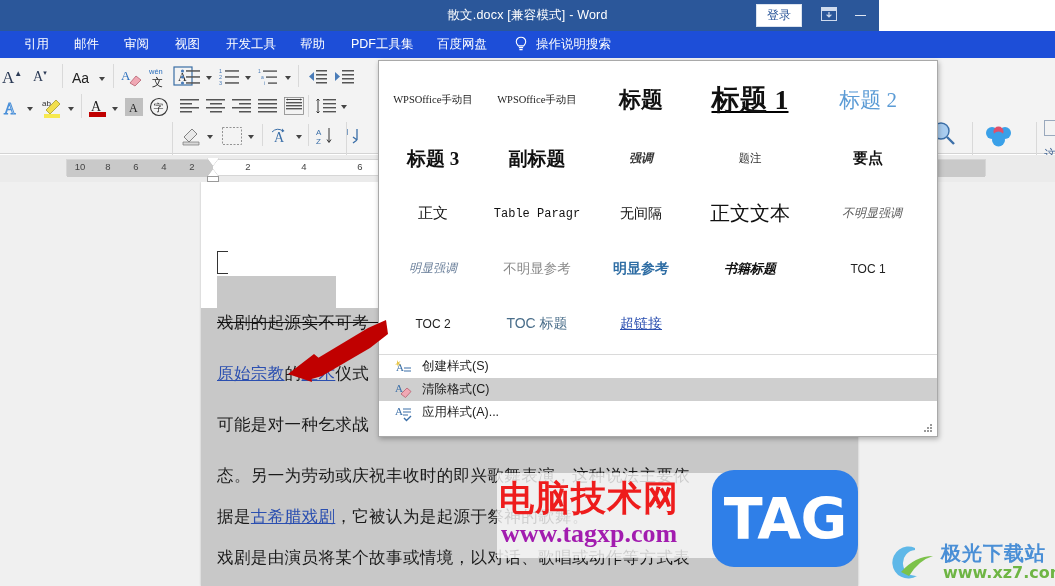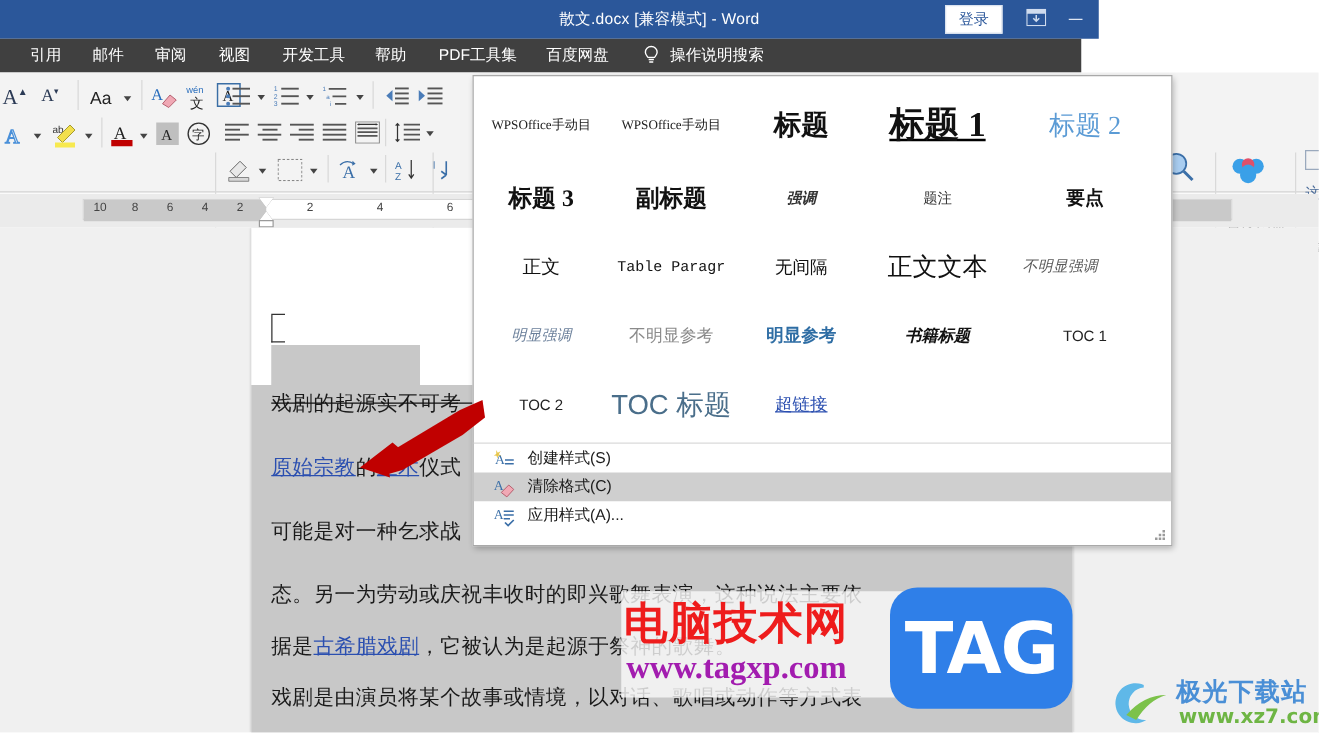--- a/index.html
+++ b/index.html
@@ -32,22 +32,22 @@
     cursor: pointer;
   }
   .ribbon-display-btn svg { display:block; margin: 2px auto 0; }
   .win-min {
     position: absolute; right: 8px; top: 5px; width: 22px; height: 20px; cursor: pointer;
   }
   .win-min i { display:block; width:11px; height:1px; background:#dfe6f2; margin: 10px auto 0; }
 
   
   .tabstrip {
-    position: absolute; left: 0; top: 31px; width: 865px; height: 27px;
-    background: #404040;
+    position: absolute; left: 0; top: 31px; width: 1055px; height: 27px;
+    background: #1d4ed8;
   }
   .tab {
     position: absolute; top: 0; height: 27px; line-height: 27px;
     color: #ffffff; font-size: 12.5px; cursor: pointer; white-space: nowrap;
   }
   .tellme-bulb { position:absolute; top:5px; cursor:pointer; }
   .tellme-txt {
     position:absolute; top:0; height:27px; line-height:27px;
     color:#ffffff; font-size:12.5px; cursor:text; white-space:nowrap;
   }
@@ -575,21 +575,21 @@
       </div>
       <div class="gal-cell" style="left:106px;top:125px;width:104px;height:55px;">
         <span style="font-family:'Liberation Mono','DejaVu Sans Mono',monospace;font-size:12px;color:#111;">Table Paragr</span>
       </div>
       <div class="gal-cell" style="left:210px;top:125px;width:104px;height:55px;">
         <span style="font-family:'Liberation Sans',sans-serif;font-size:14px;color:#111;">无间隔</span>
       </div>
       <div class="gal-cell" style="left:314px;top:125px;width:114px;height:55px;">
         <span style="font-family:'Liberation Serif',serif;font-size:20px;color:#111;">正文文本</span>
       </div>
-      <div class="gal-cell" style="left:408px;top:125px;width:122px;height:55px;">
+      <div class="gal-cell" style="left:432px;top:125px;width:122px;height:55px;">
         <span style="font-family:'Liberation Serif',serif;font-size:12px;font-style:italic;color:#5a5a5a;">不明显强调</span>
       </div>
 
       <div class="gal-cell" style="left:2px;top:180px;width:104px;height:55px;">
         <span style="font-family:'Liberation Serif',serif;font-size:12px;font-style:italic;color:#6a7f9a;">明显强调</span>
       </div>
       <div class="gal-cell" style="left:106px;top:180px;width:104px;height:55px;">
         <span style="font-family:'Liberation Sans',sans-serif;font-size:13.5px;color:#8a8a8a;">不明显参考</span>
       </div>
       <div class="gal-cell" style="left:210px;top:180px;width:104px;height:55px;">
@@ -599,21 +599,21 @@
         <span style="font-family:'Liberation Serif',serif;font-size:13px;font-weight:bold;font-style:italic;color:#111;">书籍标题</span>
       </div>
       <div class="gal-cell" style="left:428px;top:180px;width:122px;height:55px;">
         <span style="font-family:'Liberation Sans',sans-serif;font-size:12px;color:#222;">TOC 1</span>
       </div>
 
       <div class="gal-cell" style="left:2px;top:235px;width:104px;height:55px;">
         <span style="font-family:'Liberation Sans',sans-serif;font-size:12px;color:#222;">TOC 2</span>
       </div>
       <div class="gal-cell" style="left:106px;top:235px;width:104px;height:55px;">
-        <span style="font-family:'Liberation Sans',sans-serif;font-size:22px;color:#4a6e8a;">TOC 标题</span>
+        <span style="font-family:'Liberation Sans',sans-serif;font-size:14px;color:#4a6e8a;">TOC 标题</span>
       </div>
       <div class="gal-cell" style="left:210px;top:235px;width:104px;height:55px;">
         <span class="u" style="font-family:'Liberation Sans',sans-serif;font-size:14px;color:#2b4fb0;">超链接</span>
       </div>
     </div>
 
     <div class="gal-cmds">
       <div class="gal-cmd" style="top:0px;">
         <span class="gal-cmd-ico">
           <svg width="18" height="18" viewBox="0 0 18 18">

